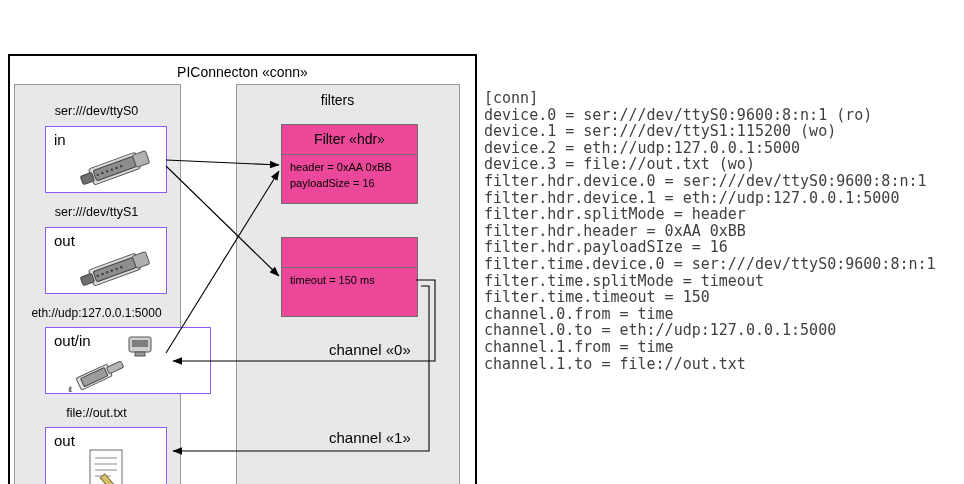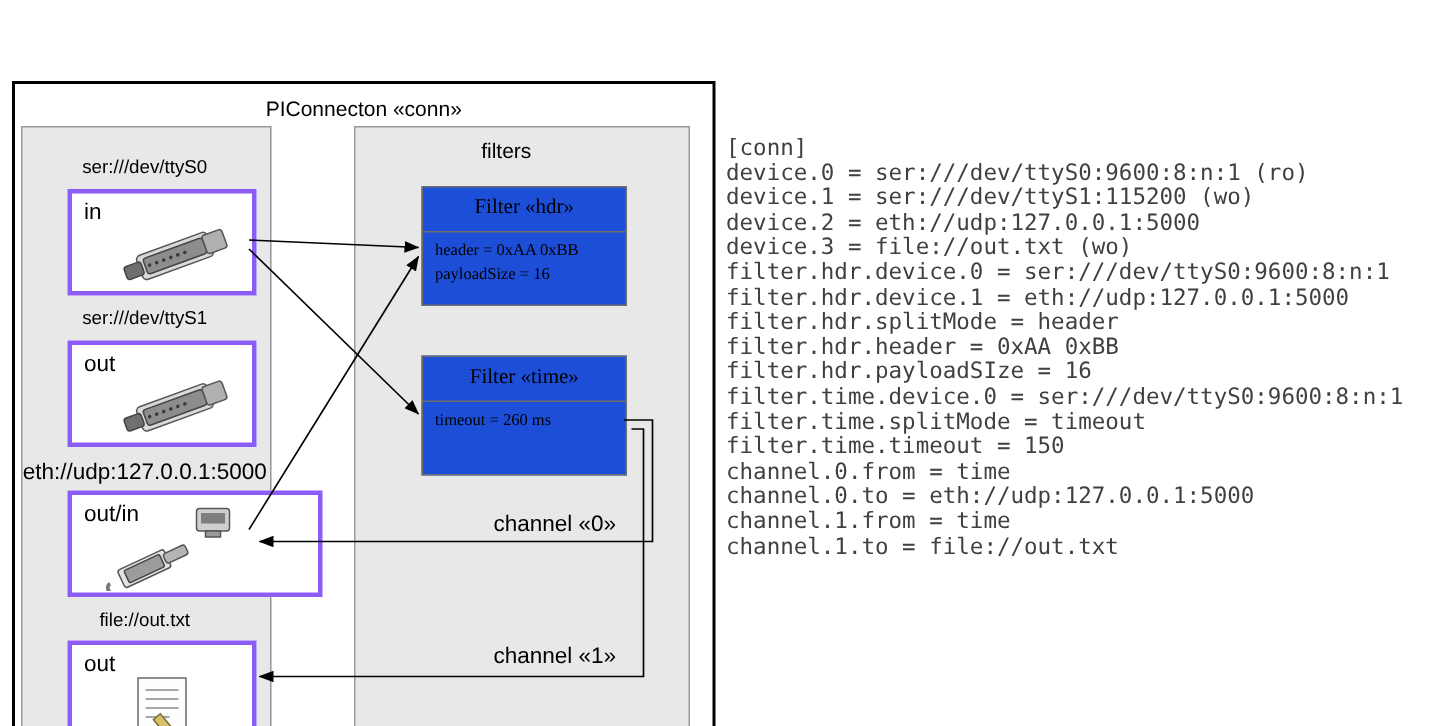--- a/index.html
+++ b/index.html
@@ -7,25 +7,25 @@
   .root{position:absolute;left:0;top:0;width:964px;height:484px;margin-top:48px;}
 
   
   .outer-box{position:absolute;left:8px;top:6px;width:465px;height:466px;border:2px solid #000;background:#ffffff;}
   .outer-title{position:absolute;left:0;top:8px;width:465px;text-align:center;font-size:14px;color:#000;}
 
   .left-panel{position:absolute;left:14px;top:36px;width:165px;height:422px;background:#e8e8e8;border:1px solid #9a9a9a;}
   .right-panel{position:absolute;left:236px;top:36px;width:222px;height:422px;background:#e8e8e8;border:1px solid #9a9a9a;}
   .panel-title{position:absolute;width:100%;text-align:center;font-size:14px;color:#000;}
 
-  .node{position:absolute;background:#ffffff;border:3px solid #8b5cf6;}
+  .node{position:absolute;background:#ffffff;border:1px solid #8b5cf6;}
   .node-label{position:absolute;left:8px;top:4px;font-size:15px;color:#000;}
   .node-cap{position:absolute;width:100%;text-align:center;font-size:12.5px;color:#000;}
 
-  .filter-box{position:absolute;background:#1d4ed8;border:1px solid #6e6e6e;font-family:Liberation Serif, serif;}
+  .filter-box{position:absolute;background:#ec4899;border:1px solid #6e6e6e;}
   .filter-title{position:absolute;left:0;top:6px;width:100%;text-align:center;font-size:14px;color:#000;}
   .filter-sep{position:absolute;left:0;width:100%;height:0;border-top:1px solid #6e6e6e;}
   .filter-line{position:absolute;font-size:11px;color:#000;}
 
   .chan-label{position:absolute;font-size:15px;color:#000;}
 
   svg.wires{position:absolute;left:0;top:0;width:964px;height:484px;pointer-events:none;}
 
   
   .cfg-title{position:absolute;left:484px;top:8px;font-size:14px;font-weight:bold;font-family:"DejaVu Sans Mono",monospace;color:#000;}
@@ -76,21 +76,21 @@
           <circle cx="28" cy="20.5" r="1.2" fill="#3a3a3a"></circle>
         <circle cx="33" cy="20.5" r="1.2" fill="#3a3a3a"></circle>
           <circle cx="38" cy="20.5" r="1.2" fill="#3a3a3a"></circle>
         <circle cx="43" cy="20.5" r="1.2" fill="#3a3a3a"></circle>
           <circle cx="48" cy="20.5" r="1.2" fill="#3a3a3a"></circle>
         <rect x="6" y="16" width="12" height="9" rx="2" fill="#6f6f6f" stroke="#444"></rect>
       </g>
     </svg>
   </div>
 
-  <div class="node-cap" style="left:14px;top:258px;width:165px;font-size:15px;">eth://udp:127.0.0.1:5000</div>
+  <div class="node-cap" style="left:14px;top:258px;width:165px;font-size:12px;">eth://udp:127.0.0.1:5000</div>
   <div class="node" style="left:45px;top:279px;width:120px;height:65px;padding-left:44px;">
     <div class="node-label">out/in</div>
     <svg class="icon" style="left:76px;top:3px;" width="40" height="30">
       <rect x="7" y="6" width="22" height="15" rx="2" fill="#cfcfcf" stroke="#555"></rect>
       <rect x="10" y="9" width="16" height="7" fill="#7e7e7e"></rect>
       <rect x="13" y="21" width="10" height="4" fill="#9a9a9a" stroke="#555"></rect>
     </svg>
     <svg class="icon" style="left:18px;top:24px;" width="80" height="40">
       <g transform="rotate(-25 40 20)">
         <rect x="12" y="14" width="34" height="13" rx="2" fill="#e2e2e2" stroke="#555"></rect>
@@ -121,23 +121,22 @@
   <div class="panel-title" style="left:236px;top:44px;width:203px;">filters</div>
 
   <div class="filter-box" style="left:281px;top:76px;width:135px;height:78px;">
     <div class="filter-title">Filter «hdr»</div>
     <div class="filter-sep" style="top:29px;"></div>
     <div class="filter-line" style="left:8px;top:36px;">header = 0xAA 0xBB</div>
     <div class="filter-line" style="left:8px;top:52px;">payloadSize = 16</div>
   </div>
 
   <div class="filter-box" style="left:281px;top:189px;width:135px;height:78px;">
-    <div class="filter-title">Filter «time»</div>
     <div class="filter-sep" style="top:29px;"></div>
-    <div class="filter-line" style="left:8px;top:36px;">timeout = 260 ms</div>
+    <div class="filter-line" style="left:8px;top:36px;">timeout = 150 ms</div>
   </div>
 
   <div class="chan-label" style="left:329px;top:293px;">channel «0»</div>
   <div class="chan-label" style="left:329px;top:381px;">channel «1»</div>
 
   <svg class="wires">
     <defs>
       <marker id="ah" markerWidth="9" markerHeight="7" refX="8.5" refY="3.5" orient="auto">
         <polygon points="0 0, 9 3.5, 0 7" fill="#000"></polygon>
       </marker>

